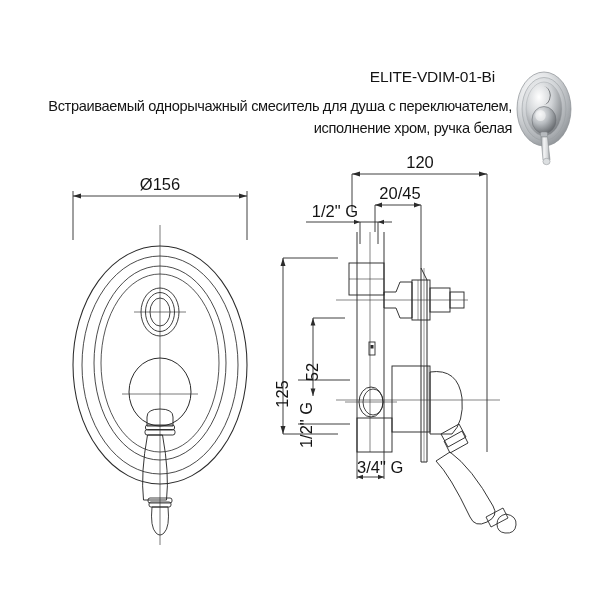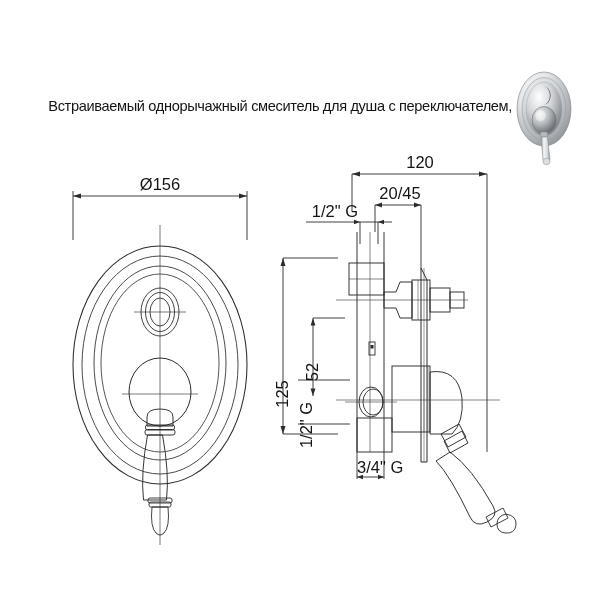--- a/index.html
+++ b/index.html
@@ -60,23 +60,25 @@
   .dimtxt {
     font-family: "Liberation Sans", sans-serif;
     fill: #141414;
   }
 </style>
 </head>
 <body>
 
 <div id="sheet">
 
+  <div class="hdr" id="model-code">ELITE-VDIM-01-Bi</div>
 
   <div class="hdr" id="desc-line-1">Встраиваемый однорычажный смеситель для душа с переключателем,</div>
 
+  <div class="hdr" id="desc-line-2">исполнение хром, ручка белая</div>
 
   <div id="photo-wrap">
     <svg width="72" height="108" viewBox="0 0 72 108">
       <defs>
         <radialGradient id="pg1" cx="36%" cy="30%" r="78%">
           <stop offset="0%" stop-color="#ffffff"></stop>
           <stop offset="42%" stop-color="#e2e4e6"></stop>
           <stop offset="78%" stop-color="#adb1b5"></stop>
           <stop offset="100%" stop-color="#8a8e92"></stop>
         </radialGradient>

